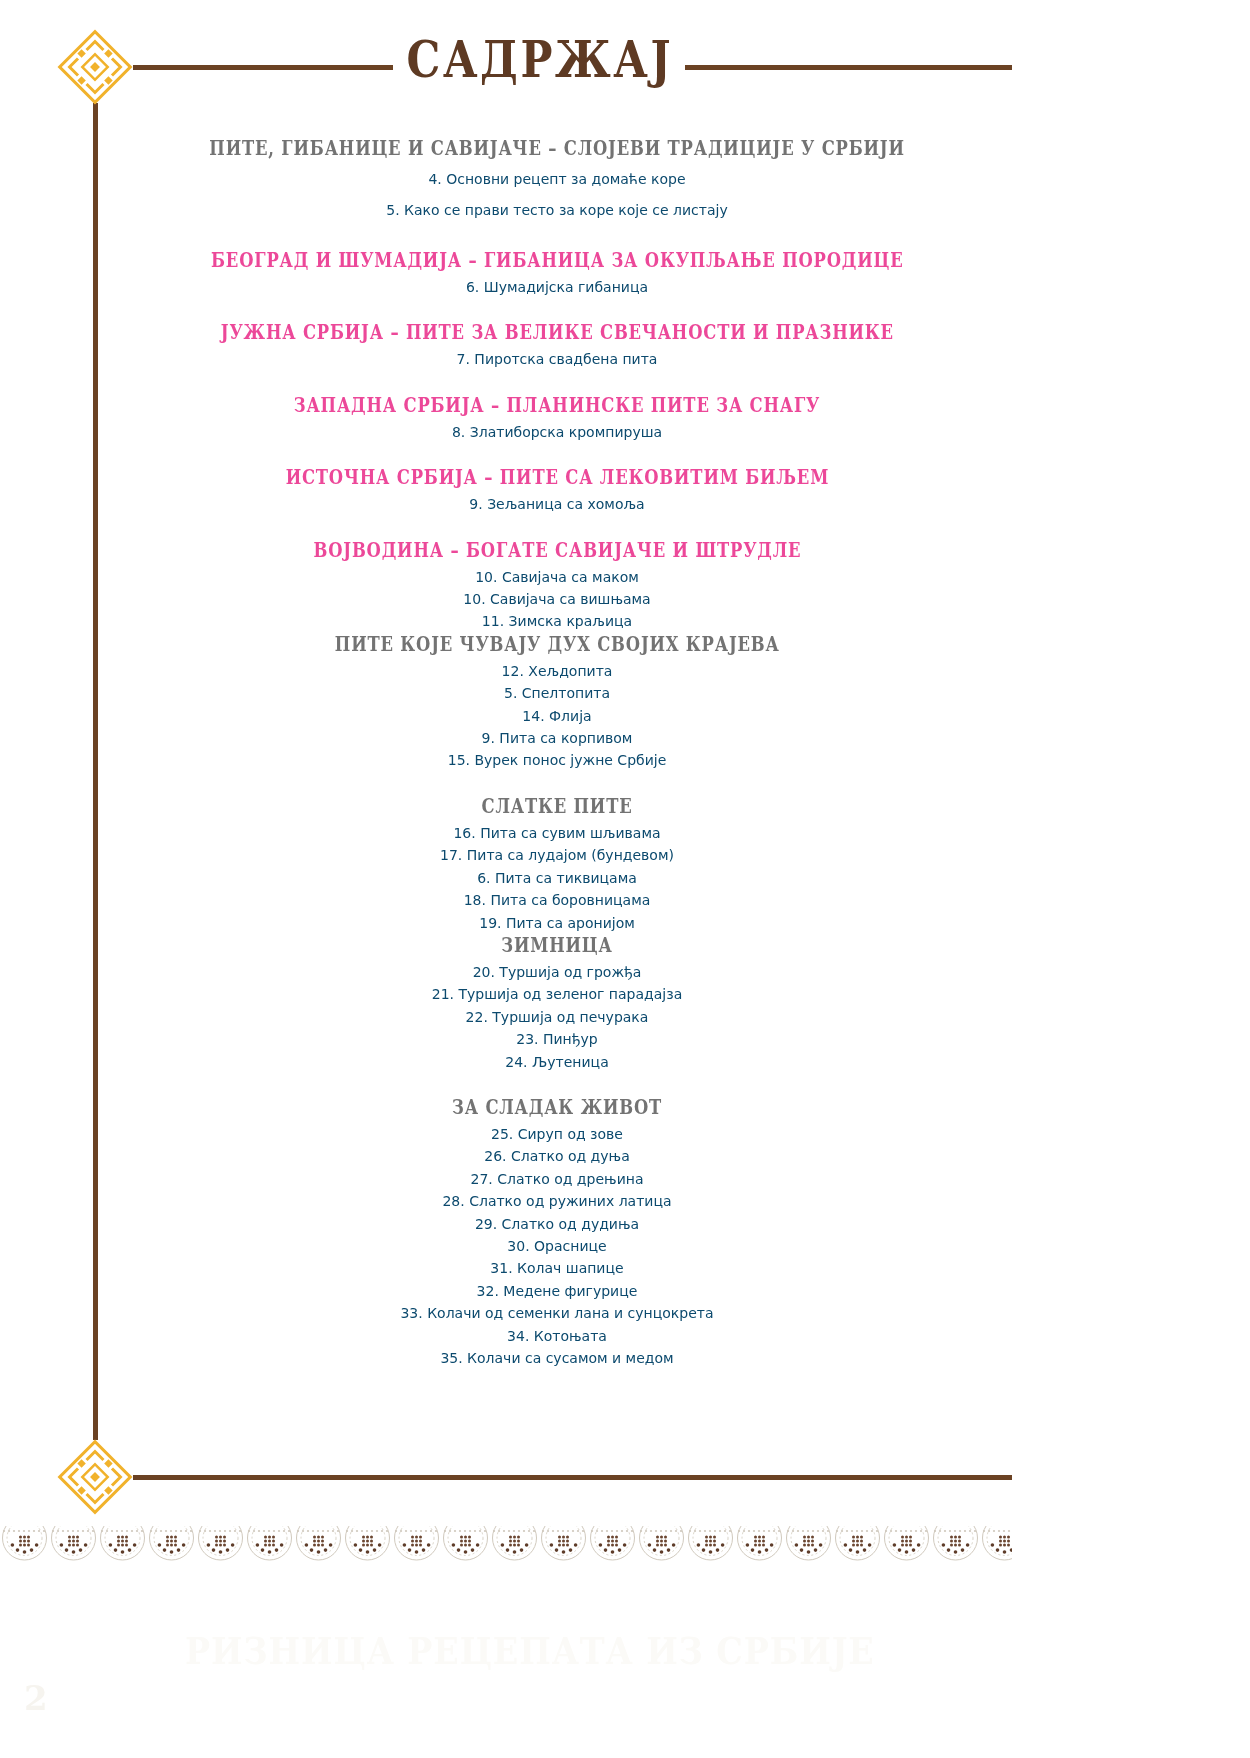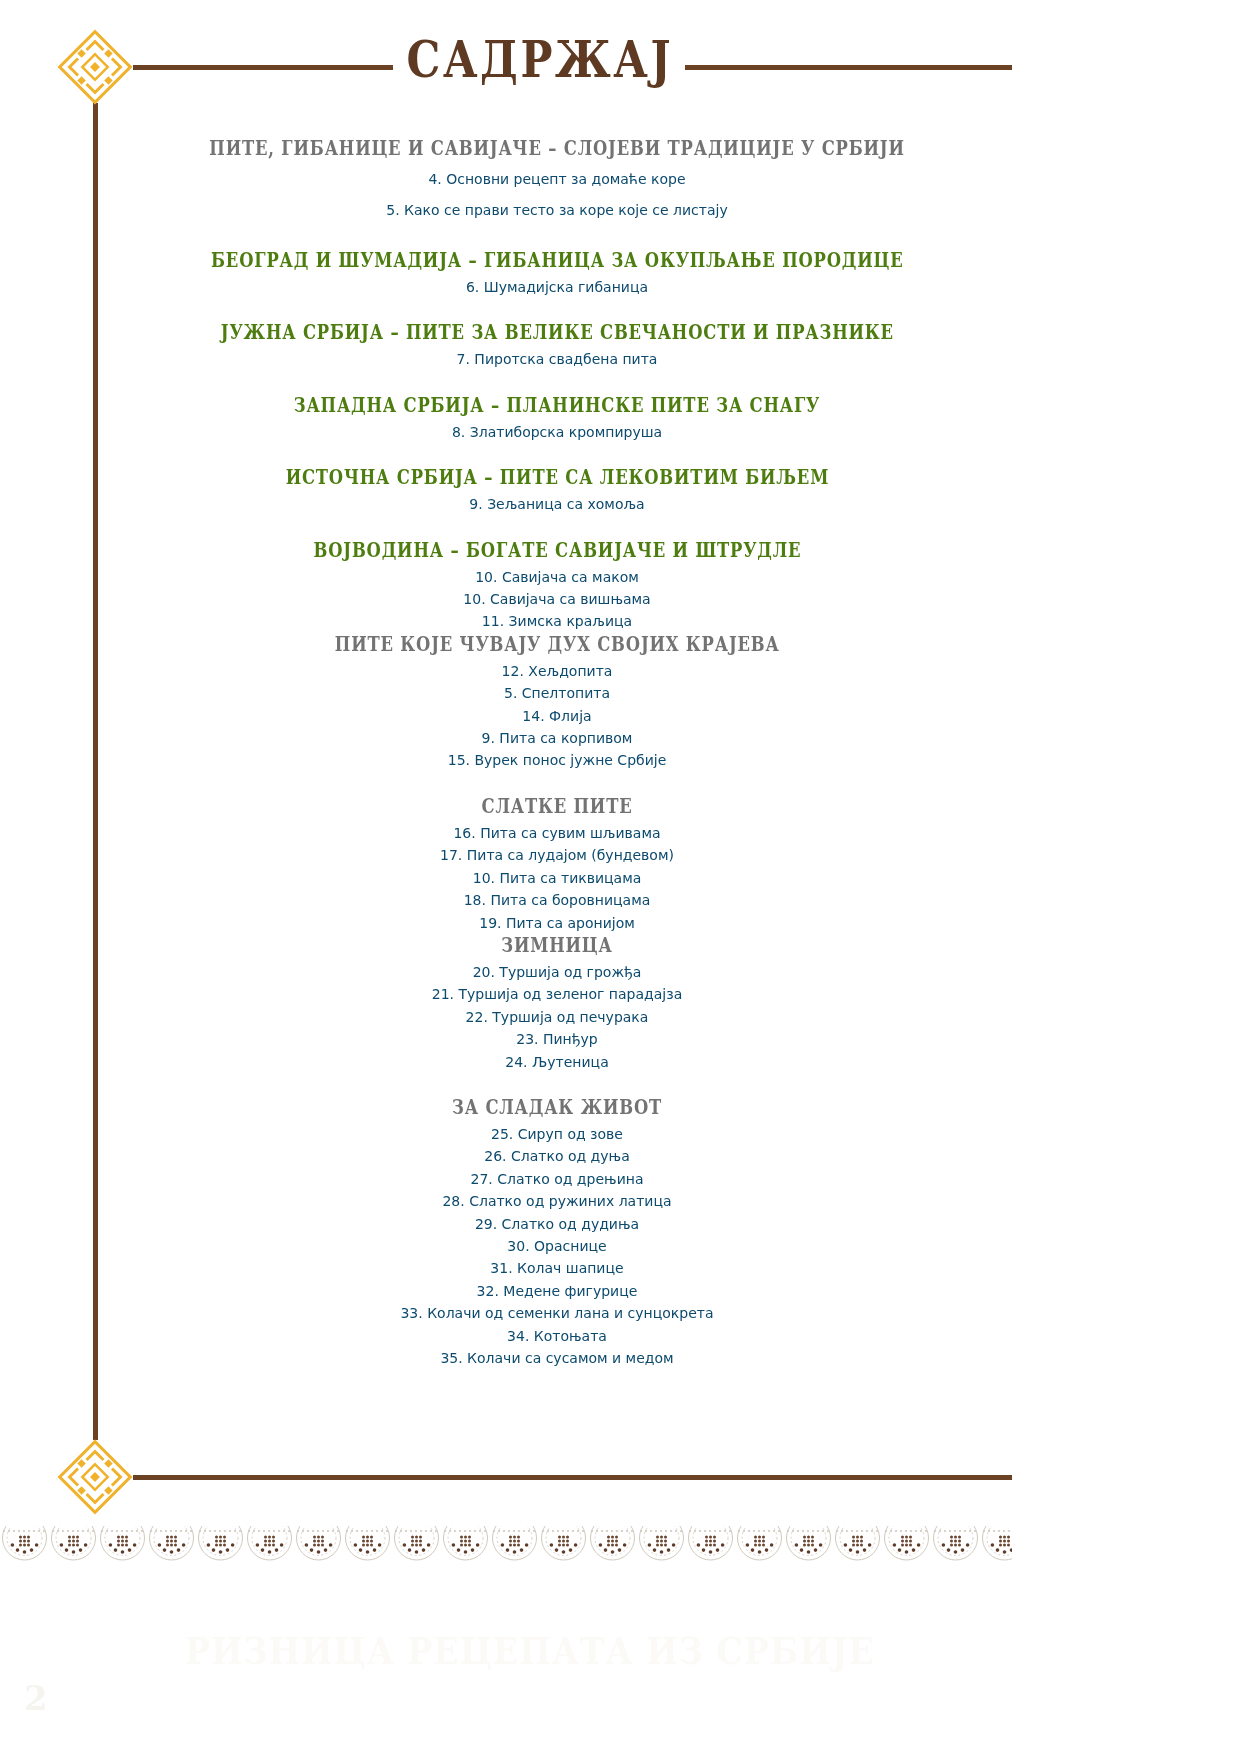--- a/index.html
+++ b/index.html
@@ -18,21 +18,21 @@
 
   
   .contents{position:absolute;left:0;top:135px;width:1114px;text-align:center;}
   .toc-section{margin-top:21px;}
   .toc-section.sub{margin-top:-2px;}
   .toc-section.first{margin-top:0;}
   .toc-heading{font-family:"DejaVu Serif",serif;font-weight:700;font-size:20px;
     line-height:26px;letter-spacing:1px;margin-bottom:3px;}
   .toc-heading>span{display:inline-block;transform:scaleX(.82);transform-origin:center;white-space:nowrap;}
   .toc-heading.gold{color:#737373;}
-  .toc-heading.brown{color:#4d7c0f;}
+  .toc-heading.brown{color:#ec4899;}
   .toc-item{font-family:"DejaVu Sans",sans-serif;font-size:14px;line-height:22.4px;
     color:#0c4a6e;white-space:nowrap;}
   .toc-item.spacious{line-height:31px;}
 
   
   .artifact{position:absolute;left:1218px;top:31px;width:11px;height:11px;
     display:grid;grid-template-columns:1fr 1fr;grid-template-rows:1fr 1fr;}
   .artifact .q1{background:#1fa51f;}
   .artifact .q2{background:#e21d1d;}
   .artifact .q3{background:#2222d8;}
@@ -139,21 +139,21 @@
         <div class="toc-item">12. Хељдопита</div>
         <div class="toc-item">5. Спелтопита</div>
         <div class="toc-item">14. Флија</div>
         <div class="toc-item">9. Пита са корпивом</div>
         <div class="toc-item">15. Вурек понос јужне Србије</div>
       </div>
       <div class="toc-section">
         <div class="toc-heading gold"><span>СЛАТКЕ ПИТЕ</span></div>
         <div class="toc-item">16. Пита са сувим шљивама</div>
         <div class="toc-item">17. Пита са лудајом (бундевом)</div>
-        <div class="toc-item">10. Пита са тиквицама</div>
+        <div class="toc-item">6. Пита са тиквицама</div>
         <div class="toc-item">18. Пита са боровницама</div>
         <div class="toc-item">19. Пита са аронијом</div>
       </div>
       <div class="toc-section sub">
         <div class="toc-heading gold"><span>ЗИМНИЦА</span></div>
         <div class="toc-item">20. Туршија од грожђа</div>
         <div class="toc-item">21. Туршија од зеленог парадајза</div>
         <div class="toc-item">22. Туршија од печурака</div>
         <div class="toc-item">23. Пинђур</div>
         <div class="toc-item">24. Љутеница</div>

